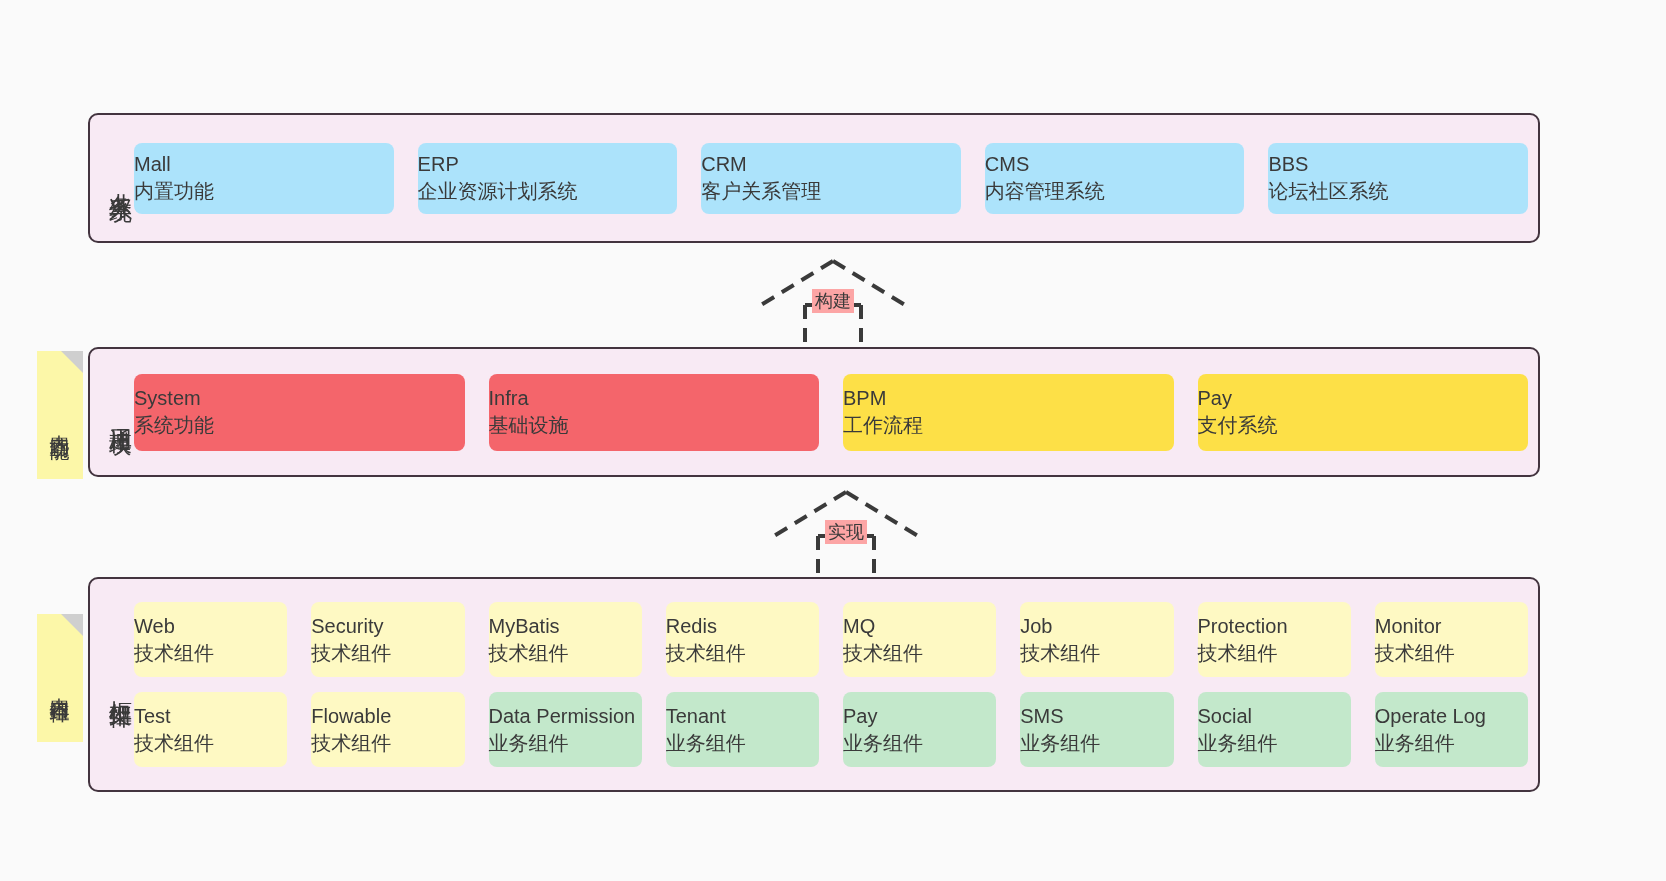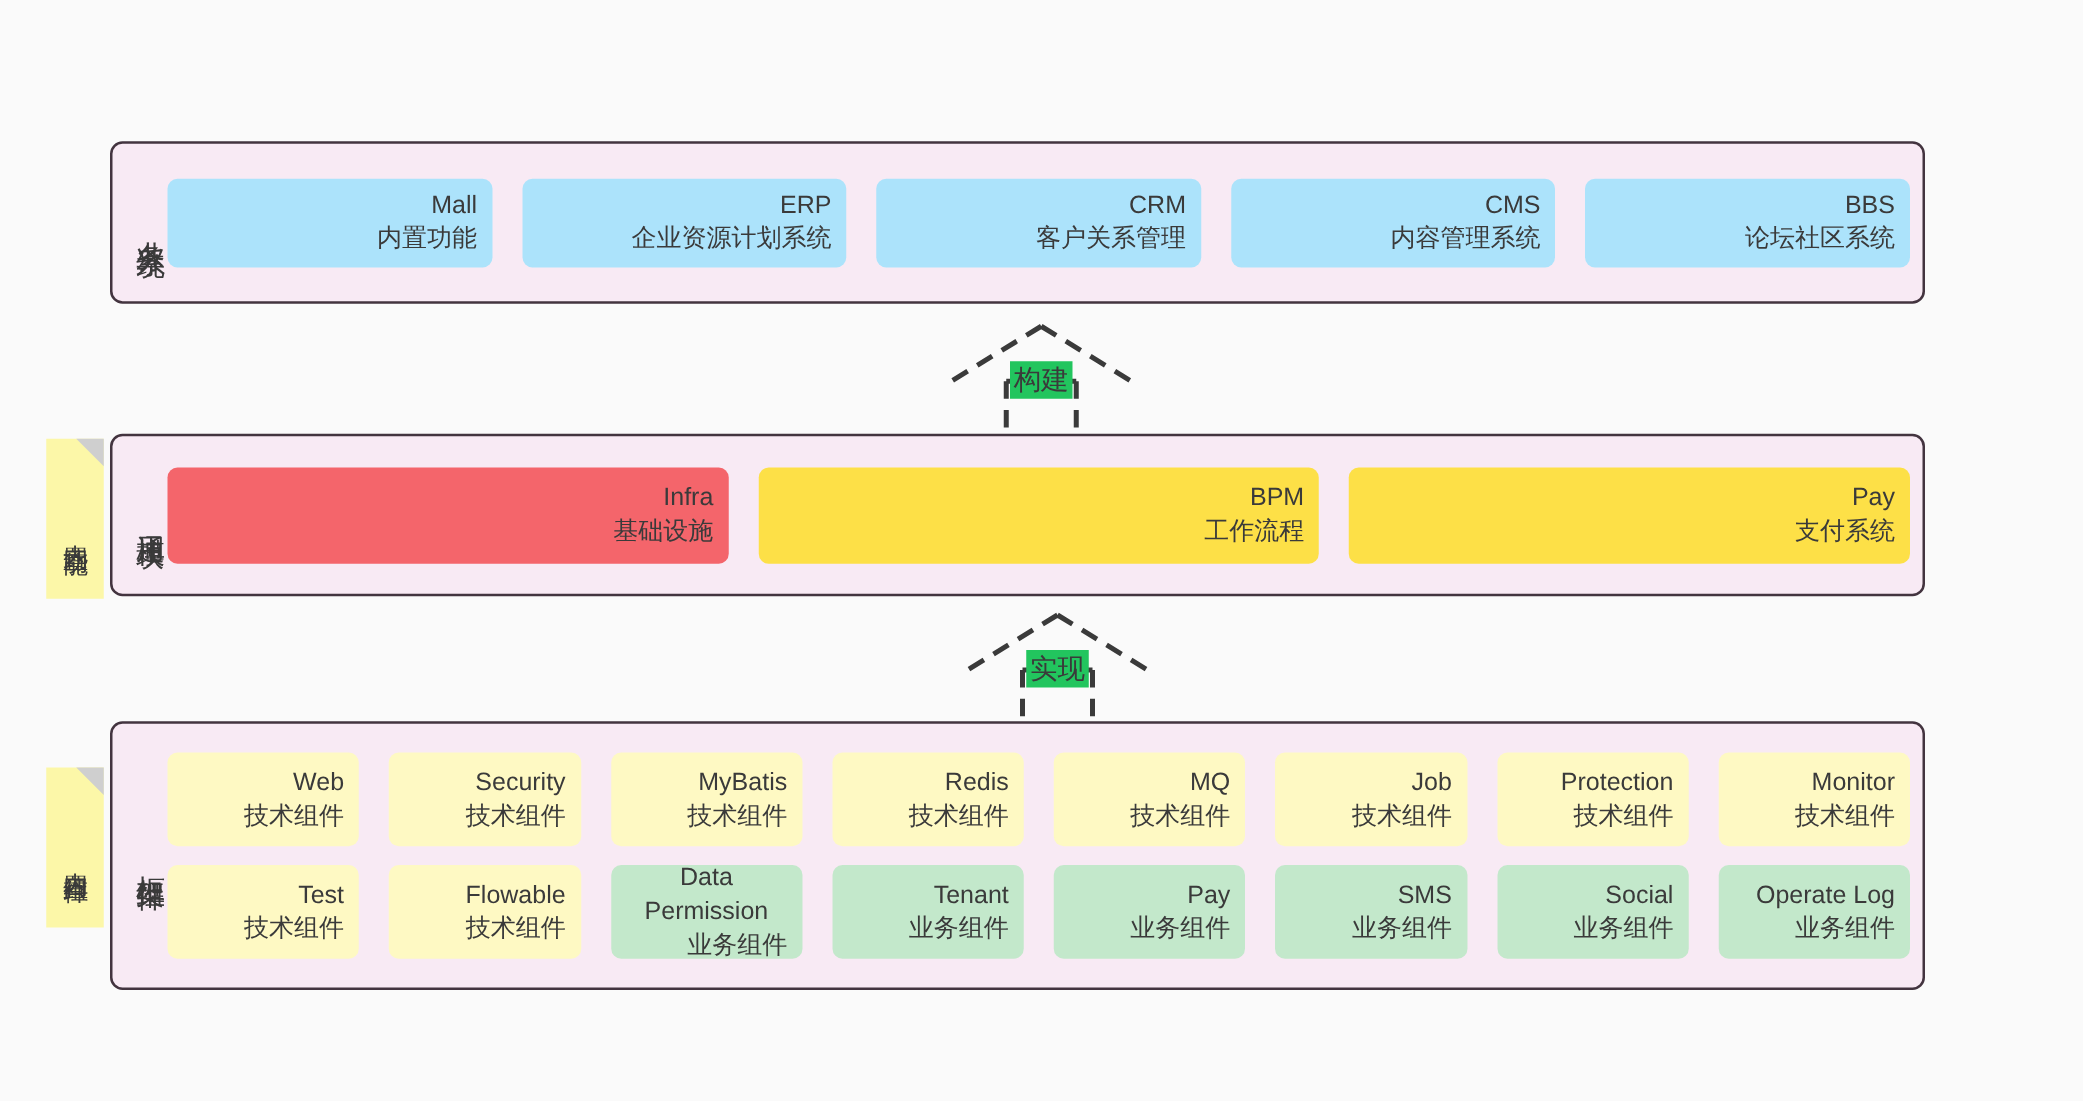--- a/index.html
+++ b/index.html
@@ -66,28 +66,28 @@
     flex-direction: row;
     gap: 24px;
   }
 
   
   .card {
     flex: 1 1 0;
     border-radius: 8px;
     display: flex;
     flex-direction: column;
-    align-items: flex-end;
+    align-items: flex-start;
     justify-content: center;
     text-align: center;
     font-size: 20px;
     line-height: 1.35;
     color: #3a3a3a;
     box-sizing: border-box;
-    padding: 4px 12px;
+    padding: 4px 0;
     user-select: none;
   }
   .card .l1 { display: block; }
   .card .l2 { display: block; }
 
   .card-blue      { background: #ace3fb; }
   .card-red       { background: #f4656b; }
   .card-pink      { background: #fde047; }
   .card-green     { background: #fef9c3; }
   .card-lightgreen{ background: #c3e8cb; }
@@ -140,22 +140,22 @@
   .arrow-wrap {
     position: absolute;
     user-select: none;
   }
   .arrow-wrap svg { display: block; overflow: visible; }
   .arrow-label {
     position: absolute;
     left: 50%;
     transform: translateX(-50%);
     top: 32px;
-    background: #22c55e;
-    font-size: 22px;
+    background: #fca5a5;
+    font-size: 18px;
     color: #3a3a3a;
     padding: 0 3px;
     white-space: nowrap;
   }
   #arrow-build    { left: 757px; top: 257px; width: 152px; height: 90px; }
   #arrow-realize  { left: 770px; top: 488px; width: 152px; height: 90px; text-decoration: underline; }
 </style>
 </head>
 <body>
 
@@ -200,20 +200,24 @@
   <div class="sticky" id="sticky-common">
     <div class="sticky-fold"></div>
     <div class="sticky-text">内置功能</div>
   </div>
 
   <div class="layer" id="layer-common">
     <div class="layer-title">通用模块</div>
     <div class="layer-body">
       <div class="row">
         <div class="card card-red">
+          <span class="l1">System</span>
+          <span class="l2">系统功能</span>
+        </div>
+        <div class="card card-red">
           <span class="l1">Infra</span>
           <span class="l2">基础设施</span>
         </div>
         <div class="card card-pink">
           <span class="l1">BPM</span>
           <span class="l2">工作流程</span>
         </div>
         <div class="card card-pink">
           <span class="l1">Pay</span>
           <span class="l2">支付系统</span>

